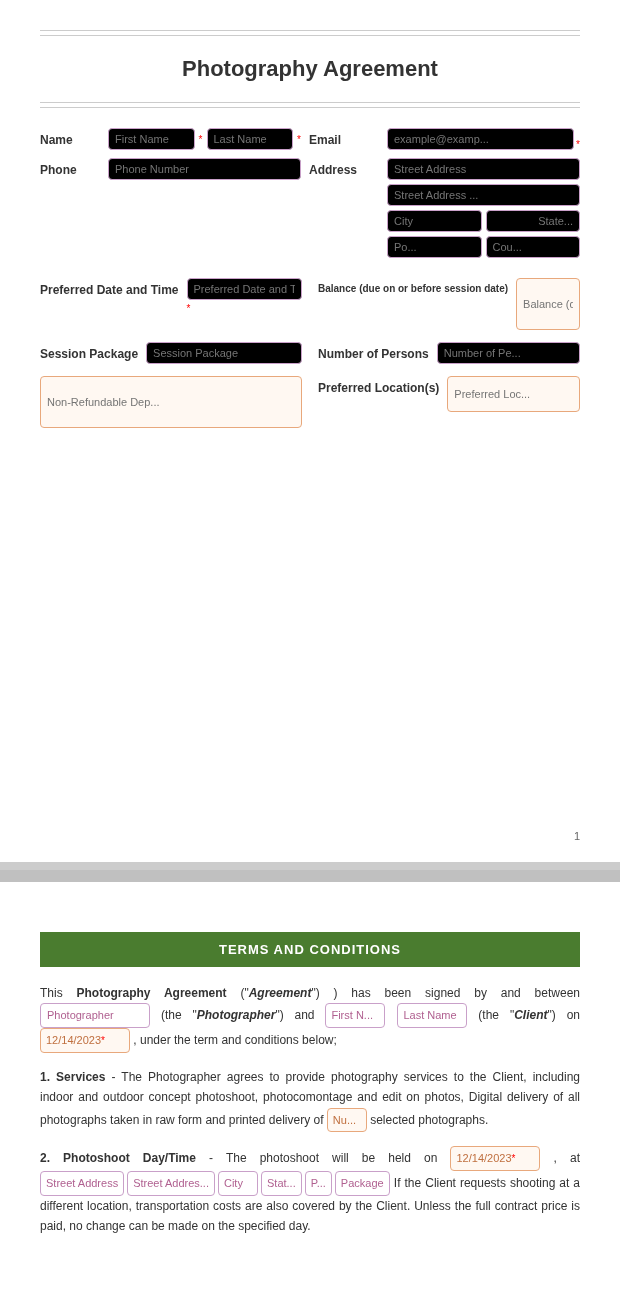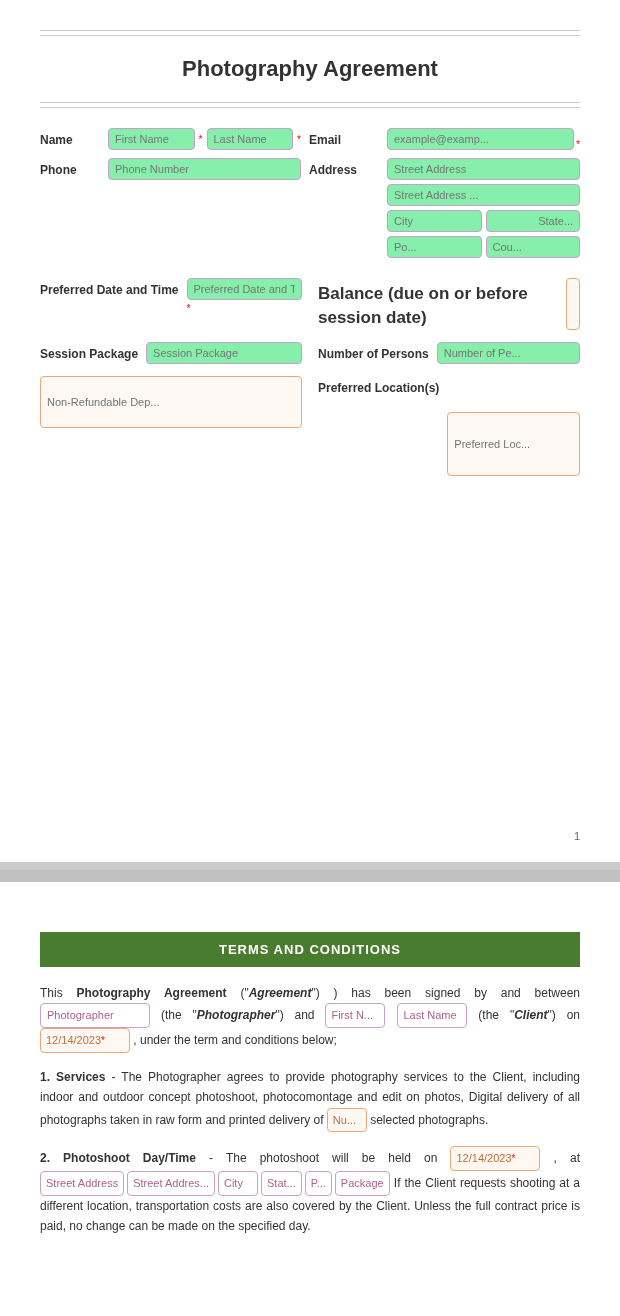--- a/index.html
+++ b/index.html
@@ -68,21 +68,21 @@
       display: flex;
       gap: 4px;
     }
 
     input[type="text"], input[type="email"], input[type="date"] {
       border: 1.5px solid #c9a0c9;
       border-radius: 4px;
       padding: 4px 6px;
       font-size: 11px;
       color: #b06090;
-      background: #86efac;
+      background: #000000;
       outline: none;
       width: 100%;
     }
 
     input[type="text"].orange-border, input[type="date"].orange-border {
       border: 1.5px solid #e8a87c;
       color: #c07040;
       background: #fff8f2;
     }
 
@@ -265,21 +265,21 @@
           <div class="session-label">
             <span>Preferred Date and Time</span>
           </div>
           <div class="session-input">
             <input type="text" placeholder="Preferred Date and T..." style="">
             <span style="font-size:10px;color:red;">*</span>
           </div>
         </div>
 
         <div class="session-field">
-          <div class="session-label" style="font-size:17px;">
+          <div class="session-label" style="font-size:10px;">
             <span>Balance (due on or before session date)</span>
           </div>
           <div class="session-input">
             <input type="text" class="orange-border" style="height: 52px; width: 100%;" placeholder="Balance (due ...">
           </div>
         </div>
 
         <div class="session-field">
           <div class="session-label">
             <span>Session Package</span>
@@ -302,21 +302,21 @@
           <div class="session-input">
             <input type="text" class="orange-border" style="height: 52px; width: 100%;" placeholder="Non-Refundable Dep...">
           </div>
         </div>
 
         <div class="session-field">
           <div class="session-label">
             <span>Preferred Location(s)</span>
           </div>
           <div class="session-input">
-            <input type="text" class="orange-border" style="height: 64px; width: 100%; margin-top: 36px;" placeholder="Preferred Loc...">
+            <input type="text" class="orange-border" style="height: 36px; width: 100%;" placeholder="Preferred Loc...">
           </div>
         </div>
       </div>
     </div>
 
     <div class="page-number">1</div>
   </div>
 
   <div style="background:#c0c0c0;height:12px;width:100%;"></div>
 

